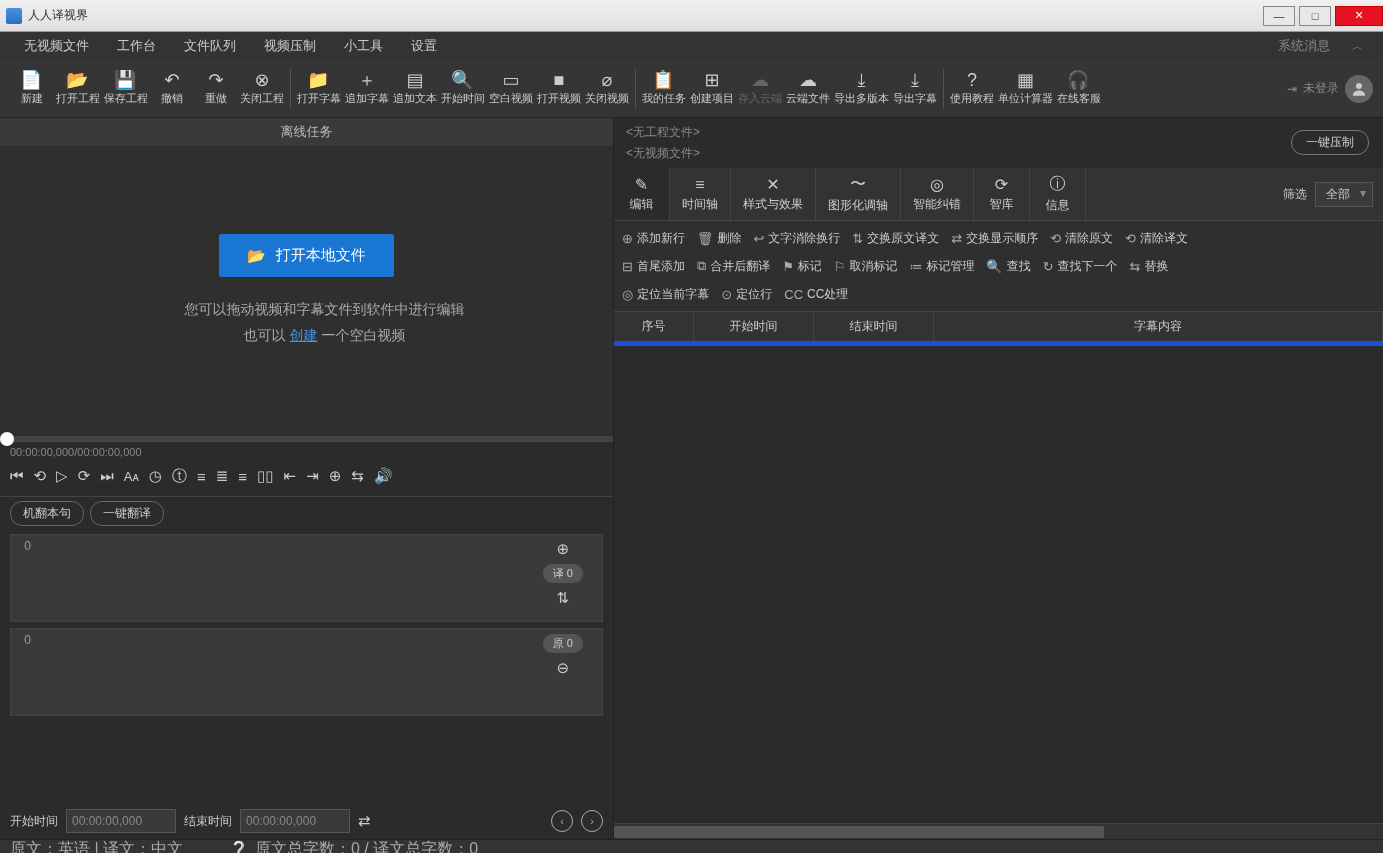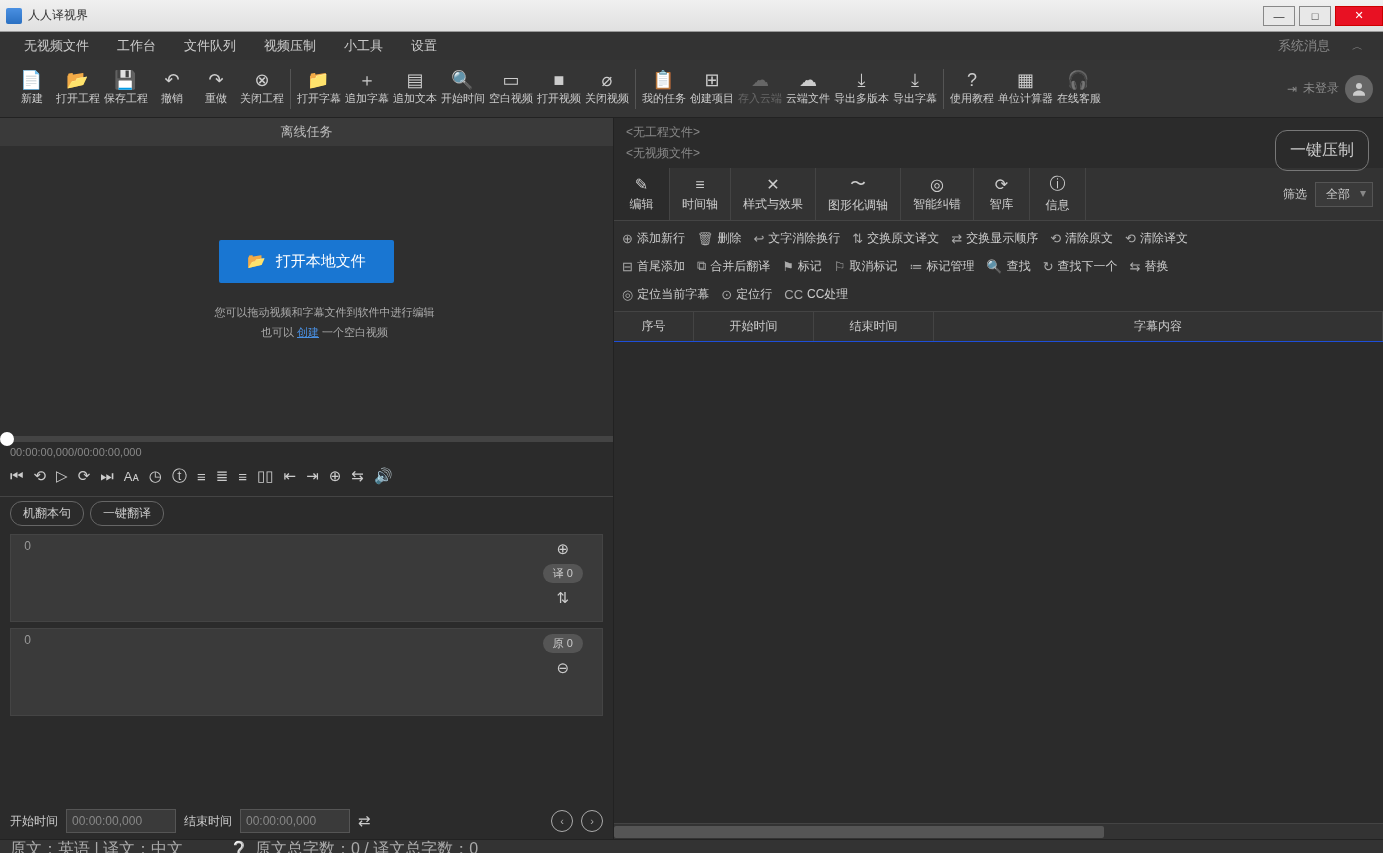--- a/index.html
+++ b/index.html
@@ -30,21 +30,21 @@
 
 
 .main { display: flex; height: calc(100% - 26px - 28px - 58px - 20px); }
 .left { width: 614px; display: flex; flex-direction: column; border-right: 1px solid #222; }
 .right { flex: 1; display: flex; flex-direction: column; }
 
 
 .offline-header { height: 28px; display: flex; align-items: center; justify-content: center; font-size: 13px; color: #bbb; background: #3a3a3a; }
 .video-area { height: 290px; background: #2f2f2f; display: flex; flex-direction: column; align-items: center; justify-content: center; position: relative; }
 .open-btn { background: #1976d2; color: #fff; padding: 12px 28px; font-size: 15px; display: flex; align-items: center; gap: 10px; cursor: pointer; border-radius: 2px; }
-.video-hint { margin-top: 20px; font-size: 11px; color: #aaa; text-align: center; line-height: 1.8; margin-left: 36px; }
+.video-hint { margin-top: 20px; font-size: 14px; color: #aaa; text-align: center; line-height: 1.8; margin-left: 36px; }
 .video-hint a { color: #4a90e2; text-decoration: underline; cursor: pointer; }
 .progress-track { height: 6px; background: #444; position: relative; }
 .progress-thumb { position: absolute; left: 0; top: -4px; width: 14px; height: 14px; border-radius: 50%; background: #fff; }
 .time-line { font-size: 11px; color: #888; padding: 4px 10px 2px 10px; }
 .player-controls { height: 32px; display: flex; align-items: center; gap: 10px; padding: 0 10px; }
 .pc-btn { color: #ccc; cursor: pointer; font-size: 15px; }
 .sep-line { height: 1px; background: #444; margin: 4px 0; }
 
 .chips-row { display: flex; flex-wrap: wrap; gap: 6px; padding: 8px 10px; align-items: center; }
 .chip { border: 1px solid #666; border-radius: 12px; padding: 3px 12px; font-size: 12px; color: #ccc; cursor: pointer; }
@@ -57,36 +57,36 @@
 .pill { background: #555; color: #ccc; border-radius: 10px; padding: 2px 10px; font-size: 11px; }
 .zoom-icon { color: #ccc; font-size: 15px; }
 
 .time-row { display: flex; align-items: center; gap: 8px; padding: 6px 10px; font-size: 12px; }
 .time-input { background: #3a3a3a; border: 1px solid #555; color: #888; padding: 4px 5px; width: 110px; font-size: 12px; }
 .nav-circle { width: 22px; height: 22px; border: 1.5px solid #aaa; border-radius: 50%; display: flex; align-items: center; justify-content: center; font-size: 11px; color: #aaa; cursor: pointer; }
 .time-row .spacer { flex: 1; }
 
 
 .file-info { padding: 6px 12px; font-size: 12px; color: #888; display: flex; flex-direction: column; gap: 4px; position: relative; }
-.press-btn { position: absolute; right: 14px; top: 12px; border: 1px solid #777; border-radius: 12px; padding: 9px 14px; font-size: 16px; color: #ccc; cursor: pointer; }
+.press-btn { position: absolute; right: 14px; top: 12px; border: 1px solid #777; border-radius: 12px; padding: 3px 14px; font-size: 12px; color: #ccc; cursor: pointer; }
 
 .tabbar { display: flex; align-items: center; border-bottom: 1px solid #444; background: #333; padding-right: 10px; }
 .tab { display: flex; flex-direction: column; align-items: center; justify-content: center; padding: 6px 12px; font-size: 12px; color: #ccc; cursor: pointer; min-width: 56px; border-right: 1px solid #444; }
 .tab .ticon2 { font-size: 16px; margin-bottom: 2px; }
 .tab.active { background: #2b2b2b; }
 .tabbar .filter { margin-left: auto; display: flex; align-items: center; gap: 8px; font-size: 12px; }
 .select { background: #3a3a3a; border: 1px solid #555; padding: 3px 22px 3px 10px; font-size: 12px; color: #ccc; position: relative; }
 .select::after { content: "▾"; position: absolute; right: 6px; top: 3px; color: #888; }
 
 .action-rows { padding: 4px 8px; display: flex; flex-direction: column; gap: 2px; font-size: 12px; background: #2f2f2f; border-bottom: 1px solid #444; }
 .arow { display: flex; flex-wrap: wrap; gap: 12px; align-items: center; min-height: 26px; }
 .action { display: flex; align-items: center; gap: 4px; color: #ccc; cursor: pointer; }
 .action .aicon { color: #aaa; font-size: 13px; }
 
-.table-head { display: flex; background: #333; border-bottom: 1px solid #1d4ed8; font-size: 12px; }
+.table-head { display: flex; background: #333; border-bottom: 5px solid #1d4ed8; font-size: 12px; }
 .th { padding: 6px 0; text-align: center; border-right: 1px solid #444; }
 .th1 { width: 80px; } .th2 { width: 120px; } .th3 { width: 120px; } .th4 { flex: 1; }
 .table-body { flex: 1; background: #2b2b2b; overflow: auto; }
 .hscroll { height: 16px; background: #333; border-top: 1px solid #444; position: relative; }
 .hscroll .thumb { position: absolute; left: 0; top: 2px; height: 12px; width: 490px; background: #555; border-radius: 2px; }
 
 
 .statusbar { height: 20px; background: #333; border-top: 1px solid #222; display: flex; align-items: center; font-size: 16px; color: #aaa; padding: 0 10px; gap: 46px; }
 .statusbar .sinfo { display: flex; align-items: center; gap: 6px; }
 

